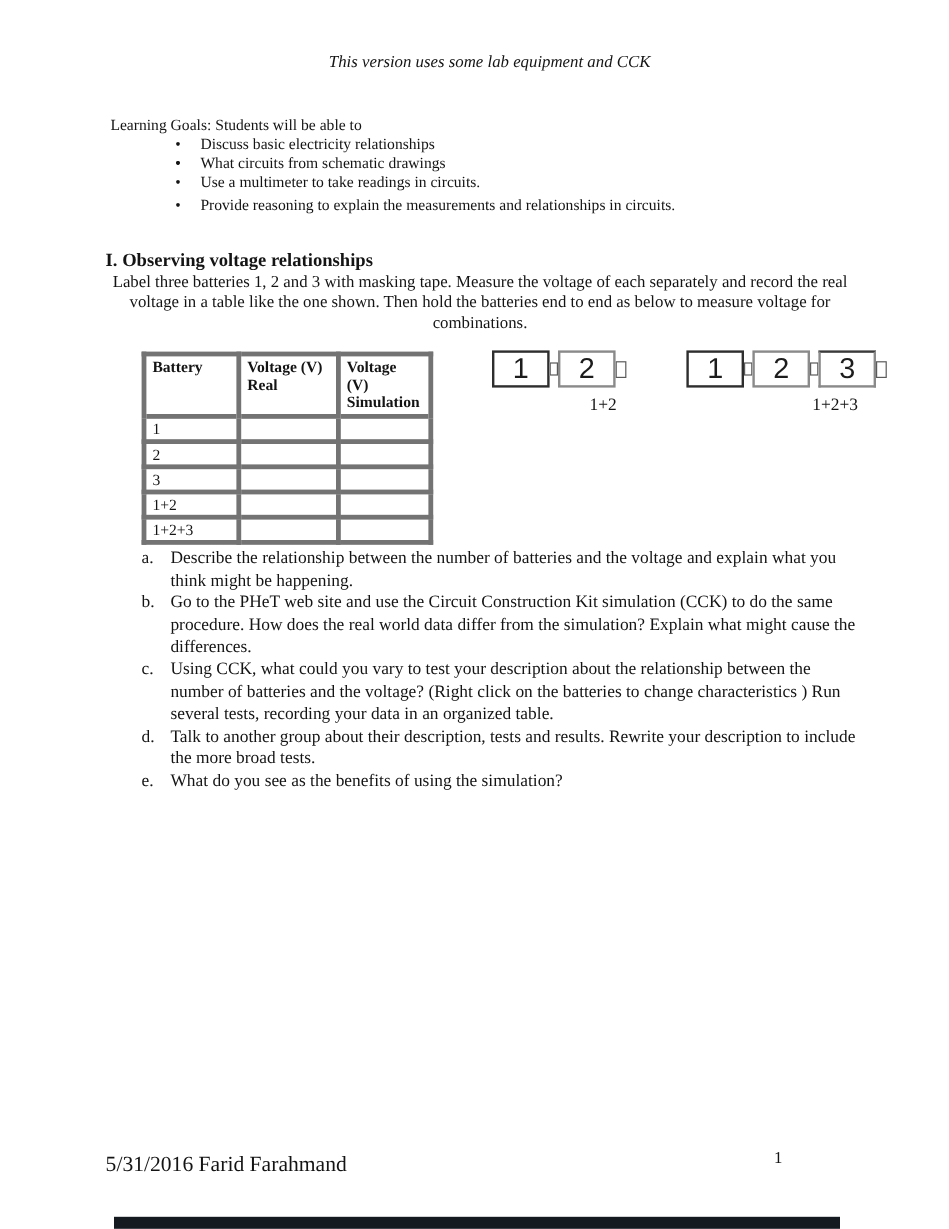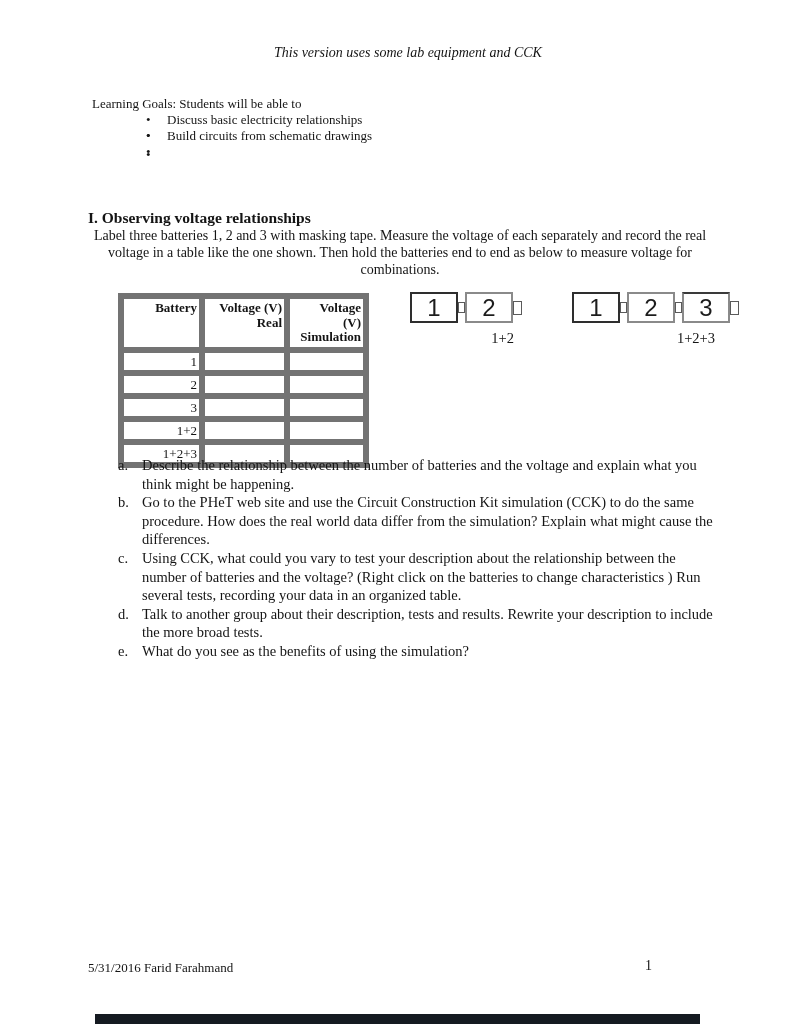--- a/index.html
+++ b/index.html
@@ -22,21 +22,21 @@
   .goal { position:relative; padding-left:75px; line-height:16px; }
   .goal .bullet { position:absolute; left:54px; top:0; }
   .goal.spaced { margin-top:3px; }
 
   
   .sec-heading { position:absolute; top:208px; left:88px; margin:0; font-size:15.5px; font-weight:bold; line-height:19px; }
   .sec-body { position:absolute; top:228px; left:88px; width:624px; margin:0; font-size:14px; line-height:16.8px;text-align:center; }
 
   
   table.voltage-table { position:absolute; top:293px; left:118px; border-collapse:collapse; border:1px solid #3d3d3d; background:#fff; }
-  .voltage-table th, .voltage-table td { border:6px solid #737373; text-align:right; vertical-align:top; }
+  .voltage-table th, .voltage-table td { border:4px solid #737373; text-align:left; vertical-align:top; }
   .voltage-table th { width:72px; height:40px; padding:2px 2px 2px 5px; font-size:13px; line-height:14.5px; font-weight:bold; border-bottom-width:2px; }
   .voltage-table th.c1 { width:68px; }
   .voltage-table th.c3 { width:66px; }
   .voltage-table td { height:14px; padding:1px 2px 1px 5px; font-size:13px; line-height:15px; }
 
   
   .diagram { position:absolute; top:292px; }
   .diagram-1 { left:410px; }
   .diagram-2 { left:572px; }
   .battery-row { display:flex; align-items:center; height:31px; }
@@ -55,21 +55,21 @@
   .diagram-1 .diagram-label { padding-right:8px; }
   .diagram-2 .diagram-label { padding-right:24px; }
 
   
   .questions { position:absolute; top:456px; left:118px; width:600px; margin:0; padding:0; list-style:none; font-size:14.5px; line-height:18.6px; }
   .questions li { display:flex; }
   .q-marker { width:24px; flex:none; }
   .q-text { flex:1; }
 
   
-  .footer-left { position:absolute; top:960px; left:88px; font-size:13px; }
+  .footer-left { position:absolute; top:960px; left:88px; font-size:18px; }
   .page-num { position:absolute; top:958px; left:645px; font-size:14px; }
 
   
   .bottom-bar { position:absolute; top:1014px; left:95px; width:605px; height:10px; background:#151a21; }
 </style>
 </head>
 <body>
 
 <div class="title-block">
   <div class="doc-subtitle">This version uses some lab equipment and CCK</div>
@@ -80,27 +80,29 @@
   <ul class="goals-list">
     <li class="goal">
       <span class="bullet">•</span>
       <span>Discuss basic electricity relationships</span>
     </li>
     <li class="goal">
       <span class="bullet">•</span>
     </li>
     <li class="goal">
       <span class="bullet">•</span>
-      <span>Build circuits from schematic drawings</span>
-    </li>
-    <li class="goal">
-      <span class="bullet">•</span>
+      <span>What circuits from schematic drawings</span>
+    </li>
+    <li class="goal">
+      <span class="bullet">•</span>
+      <span>Use a multimeter to take readings in circuits.</span>
     </li>
     <li class="goal spaced">
       <span class="bullet">•</span>
+      <span>Provide reasoning to explain the measurements and relationships in circuits.</span>
     </li>
   </ul>
 </div>
 
 <h2 class="sec-heading">I. Observing voltage relationships</h2>
 <p class="sec-body">Label three batteries 1, 2 and 3 with masking tape. Measure the voltage of each separately and record the real voltage in a table like the one shown. Then hold the batteries end to end as below to measure voltage for combinations.</p>
 
 <table class="voltage-table">
   <thead>
     <tr>

